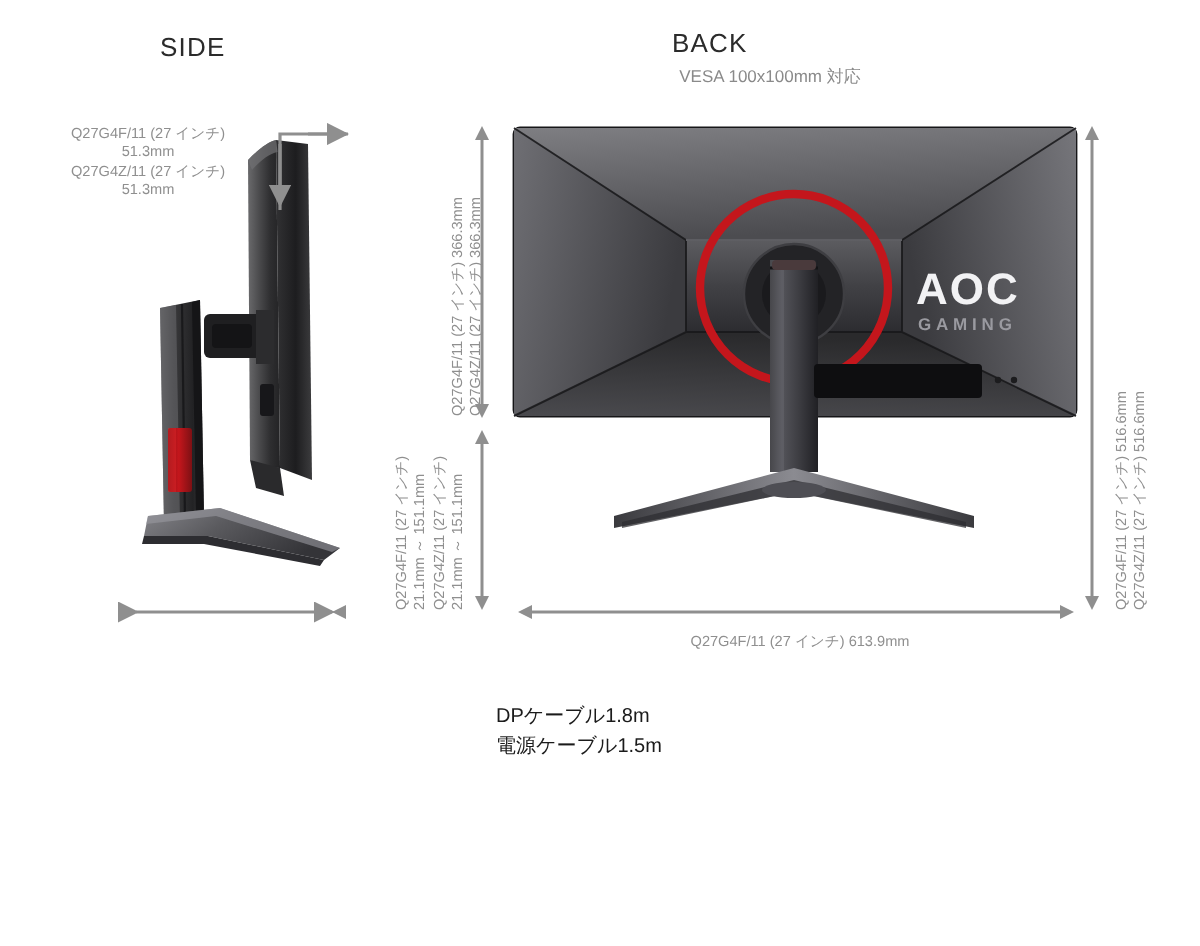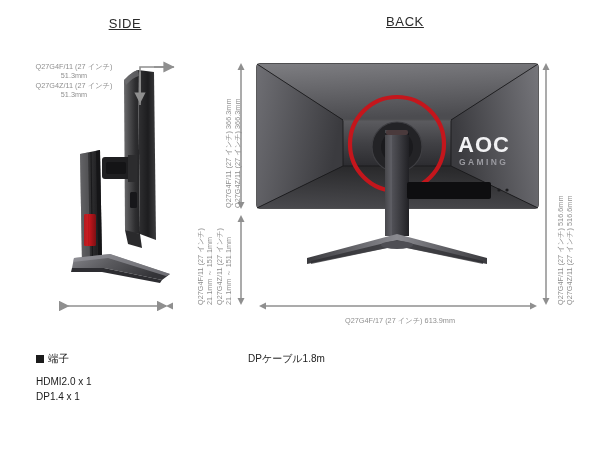--- a/index.html
+++ b/index.html
@@ -21,26 +21,24 @@
     position: absolute;
     inset: 0;
   }
 
   
   .view-title {
     position: absolute;
     font-size: 13px;
     color: #2b2b2b;
     letter-spacing: .6px;
-    text-align: center;
-    white-space: nowrap;
-    text-decoration: underline;
+    white-space: nowrap;
   }
   #side-title { left: 80px; top: 16px; width: 90px; }
-  #back-title { left: 350px; top: 14px; width: 110px; }
+  #back-title { left: 336px; top: 14px; width: 110px; }
   .view-subtitle {
     position: absolute;
     font-size: 8.5px;
     color: #8a8a8a;
     text-align: center;
     white-space: nowrap;
   }
   #back-subtitle { left: 320px; top: 33px; width: 130px; }
 
   
@@ -91,20 +89,21 @@
     white-space: nowrap;
   }
 </style>
 </head>
 <body>
 
 <div class="stage">
 
   <div class="view-title" id="side-title">SIDE</div>
   <div class="view-title" id="back-title">BACK</div>
+  <div class="view-subtitle" id="back-subtitle">VESA 100x100mm 対応</div>
 
   <svg class="art" id="side-art" style="left:58px; top:62px;" width="120" height="235" viewBox="0 0 120 235">
     <defs>
       <linearGradient id="sidePanelG" x1="0" y1="0" x2="1" y2="0">
         <stop offset="0%" stop-color="#6a6a6c"></stop>
         <stop offset="38%" stop-color="#48484a"></stop>
         <stop offset="70%" stop-color="#2e2e30"></stop>
         <stop offset="100%" stop-color="#232325"></stop>
       </linearGradient>
       <linearGradient id="sideEdgeG" x1="0" y1="0" x2="1" y2="0">
@@ -307,26 +306,22 @@
     <div>Q27G4Z/11 (27 インチ) 516.6mm</div>
   </div>
 
   <svg class="arrow-svg" style="left:258px; top:300px;" width="280" height="12" viewBox="0 0 280 12">
     <path d="M8,6 L272,6" stroke="#8f8f8f" stroke-width="1.5" fill="none"></path>
     <path d="M1,6 L8,2.5 L8,9.5 Z" fill="#8f8f8f"></path>
     <path d="M279,6 L272,2.5 L272,9.5 Z" fill="#8f8f8f"></path>
   </svg>
 
   <div class="dim-label center" style="left:300px; top:316px; width:200px;">
-    <div>Q27G4F/17 (27 インチ) 613.9mm</div>
-  </div>
-
-  <div class="spec-block" id="ports-block" style="left:36px; top:352px;">
-    <div class="spec-heading"><span class="bullet"></span><span>端子</span></div>
-    <div class="spec-line">HDMI2.0 x 1</div>
-    <div class="spec-line">DP1.4 x 1</div>
-  </div>
+    <div>Q27G4F/11 (27 インチ) 613.9mm</div>
+  </div>
+
 
   <div class="spec-block" id="cables-block" style="left:248px; top:352px;">
     <div class="spec-line">DPケーブル1.8m</div>
+    <div class="spec-line">電源ケーブル1.5m</div>
   </div>
 
 </div>
 
 </body></html>

